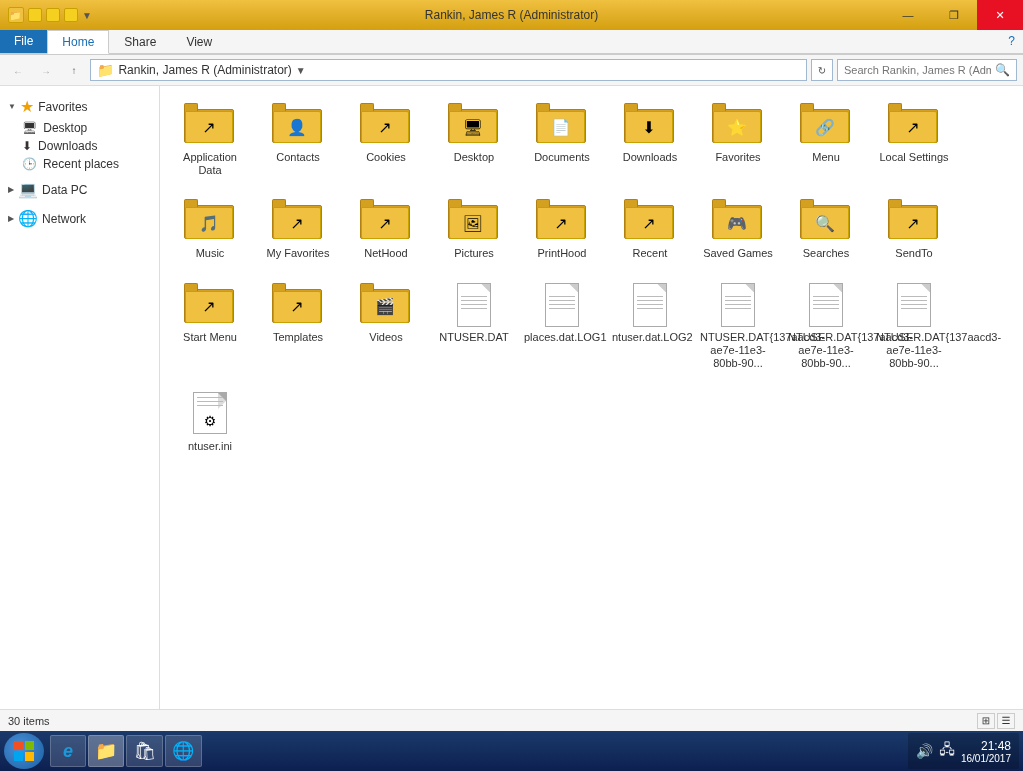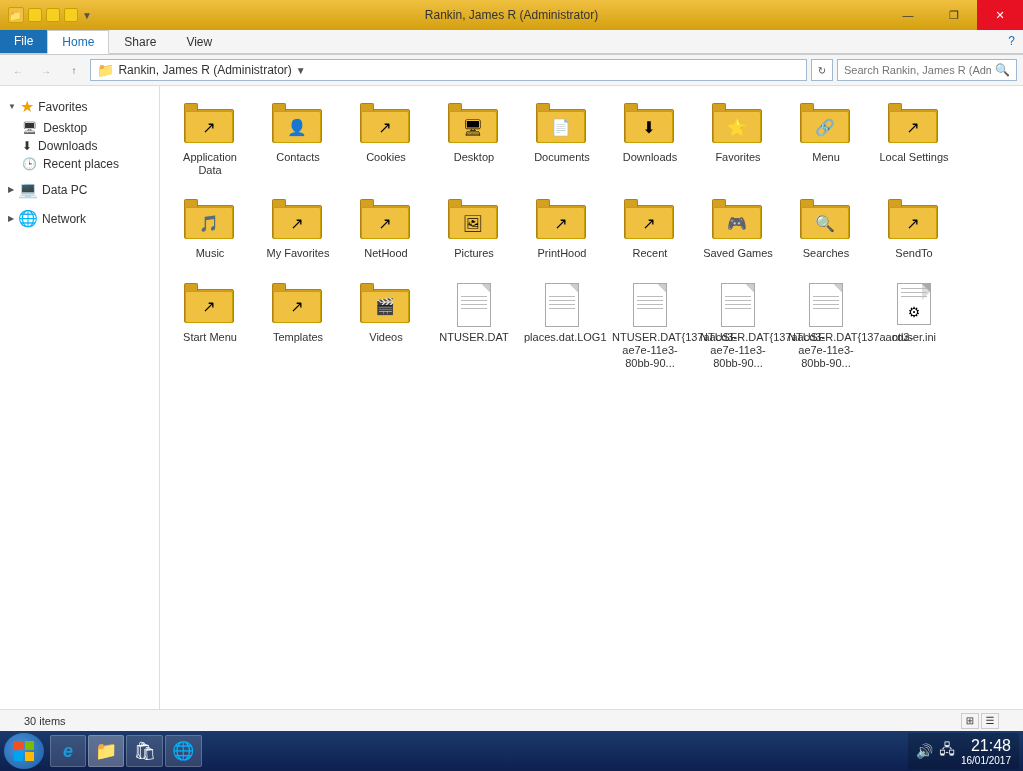--- a/index.html
+++ b/index.html
@@ -117,21 +117,21 @@
       align-content: flex-start;
     }
 
     
     .status-bar {
       background: #f5f5f5;
       border-top: 1px solid #ddd;
       height: 22px;
       display: flex;
       align-items: center;
-      padding: 0 24px;
+      padding: 0 8px;
       font-size: 11px;
       color: #333;
     }
     .status-bar .view-controls { margin-left: auto; display: flex; gap: 2px; }
     .view-btn { width: 18px; height: 16px; display: flex; align-items: center; justify-content: center; cursor: pointer; font-size: 10px; border: 1px solid #ccc; }
 
     
     .taskbar {
       background: linear-gradient(to bottom, #1a3a6b, #0d2050);
       height: 40px;
@@ -158,21 +158,21 @@
     .taskbar-item.active { background: rgba(255,255,255,0.3); }
     .taskbar-spacer { flex: 1; }
     .system-tray {
       display: flex; align-items: center; gap: 6px;
       padding: 0 8px;
       background: rgba(0,0,0,0.2);
       height: 36px; border-radius: 2px;
     }
     .tray-icon { font-size: 14px; color: white; cursor: pointer; }
     .tray-time { color: white; font-size: 11px; text-align: right; }
-    .tray-time .time { font-size: 16px; }
+    .tray-time .time { font-size: 12px; }
     .tray-time .date { font-size: 10px; }
 
     .file-item-wrap {
       width: 76px;
       display: flex;
       flex-direction: column;
       align-items: center;
       padding: 4px 2px;
       cursor: pointer;
       border: 1px solid transparent;
@@ -564,20 +564,37 @@
           <div style="position:absolute;top:0;right:0;width:9px;height:9px;background:#ccc;clip-path:polygon(0 0,100% 100%,100% 0);"></div>
           <div style="position:absolute;top:12px;left:3px;right:3px;">
             <div style="height:1px;background:#bbb;margin-bottom:3px;"></div>
             <div style="height:1px;background:#bbb;margin-bottom:3px;"></div>
             <div style="height:1px;background:#bbb;margin-bottom:3px;"></div>
             <div style="height:1px;background:#bbb;margin-bottom:3px;"></div>
           </div>
         </div>
       </div>
     </div>
+          <div class="file-label-text">ntuser.dat.LOG2</div>
+        </div>
+        <div class="file-item-wrap">
+          <div style="position: relative; width: 52px; height: 46px;">
+      <div style="position:relative;width:34px;height:44px;margin:0 auto;">
+        <div style="width:34px;height:44px;background:white;border:1px solid #aaa;position:relative;">
+          <div style="position:absolute;top:0;right:0;width:0;height:0;border-left:9px solid white;border-bottom:9px solid transparent;background:transparent;"></div>
+          <div style="position:absolute;top:0;right:0;width:9px;height:9px;background:#ccc;clip-path:polygon(0 0,100% 100%,100% 0);"></div>
+          <div style="position:absolute;top:12px;left:3px;right:3px;">
+            <div style="height:1px;background:#bbb;margin-bottom:3px;"></div>
+            <div style="height:1px;background:#bbb;margin-bottom:3px;"></div>
+            <div style="height:1px;background:#bbb;margin-bottom:3px;"></div>
+            <div style="height:1px;background:#bbb;margin-bottom:3px;"></div>
+          </div>
+        </div>
+      </div>
+    </div>
           <div class="file-label-text">NTUSER.DAT{137aacd3-ae7e-11e3-80bb-90...</div>
         </div>
         <div class="file-item-wrap">
           <div style="position: relative; width: 52px; height: 46px;">
       <div style="position:relative;width:34px;height:44px;margin:0 auto;">
         <div style="width:34px;height:44px;background:white;border:1px solid #aaa;position:relative;">
           <div style="position:absolute;top:0;right:0;width:0;height:0;border-left:9px solid white;border-bottom:9px solid transparent;background:transparent;"></div>
           <div style="position:absolute;top:0;right:0;width:9px;height:9px;background:#ccc;clip-path:polygon(0 0,100% 100%,100% 0);"></div>
           <div style="position:absolute;top:12px;left:3px;right:3px;">
             <div style="height:1px;background:#bbb;margin-bottom:3px;"></div>

